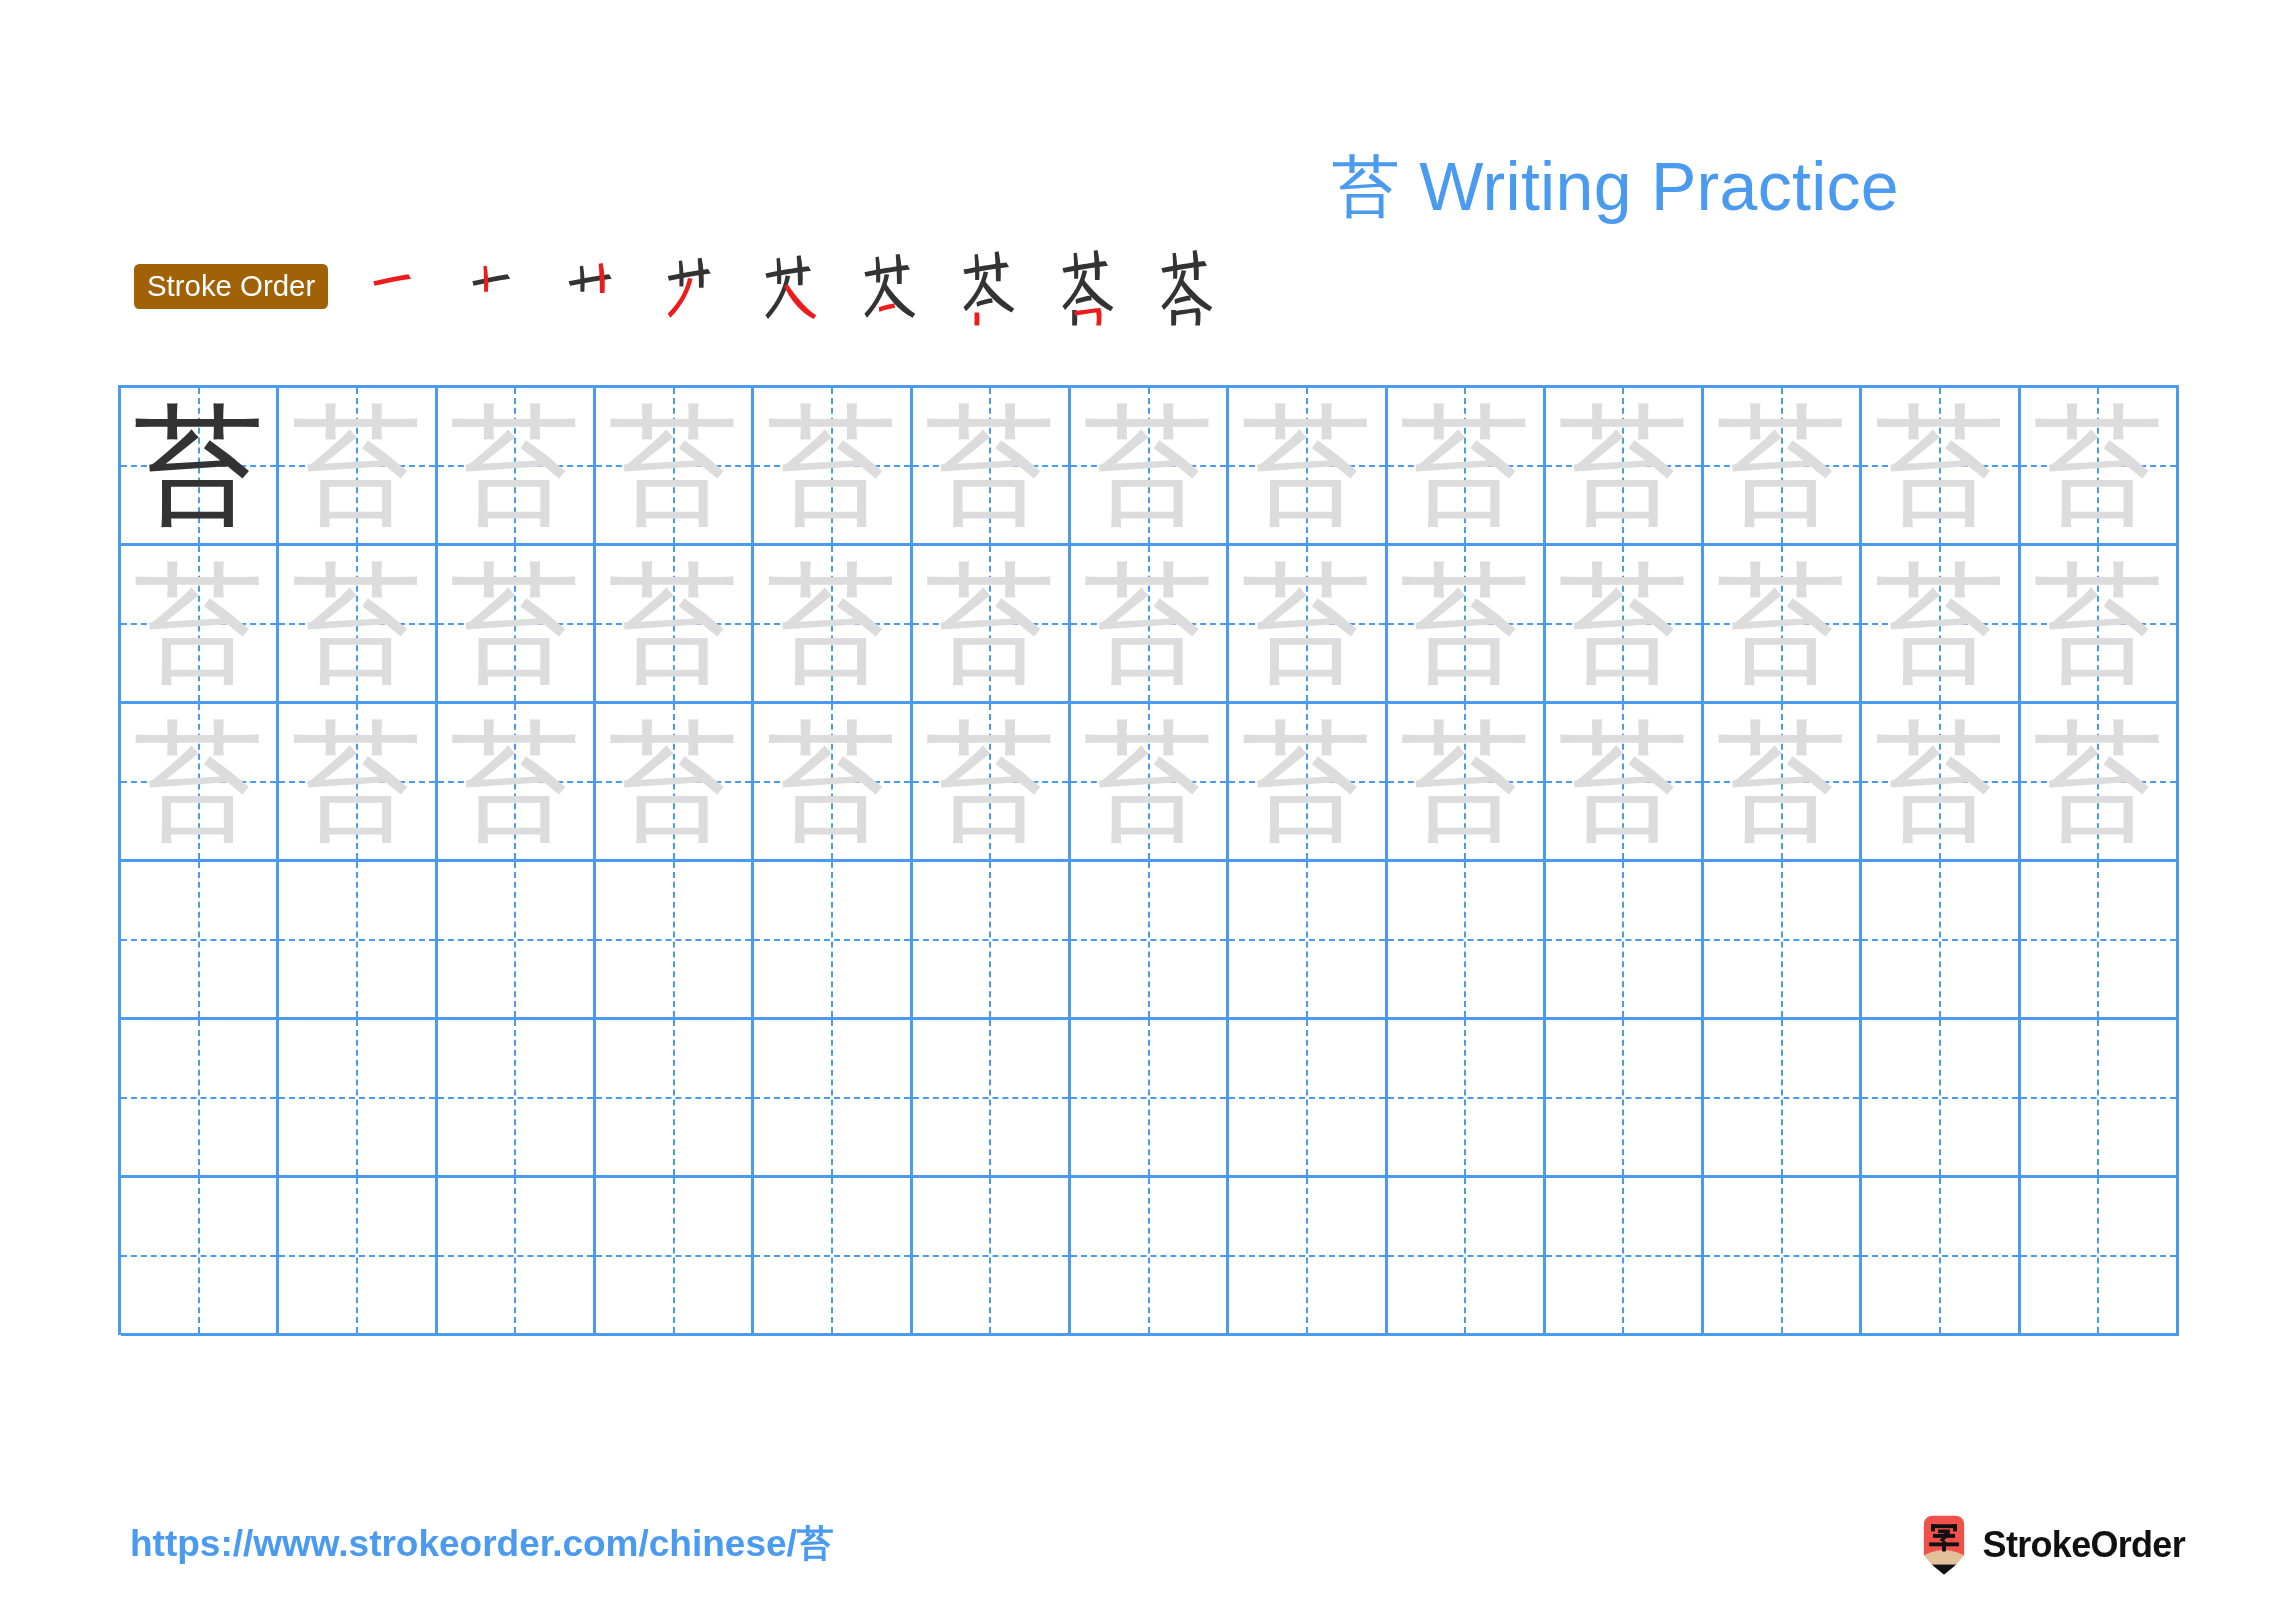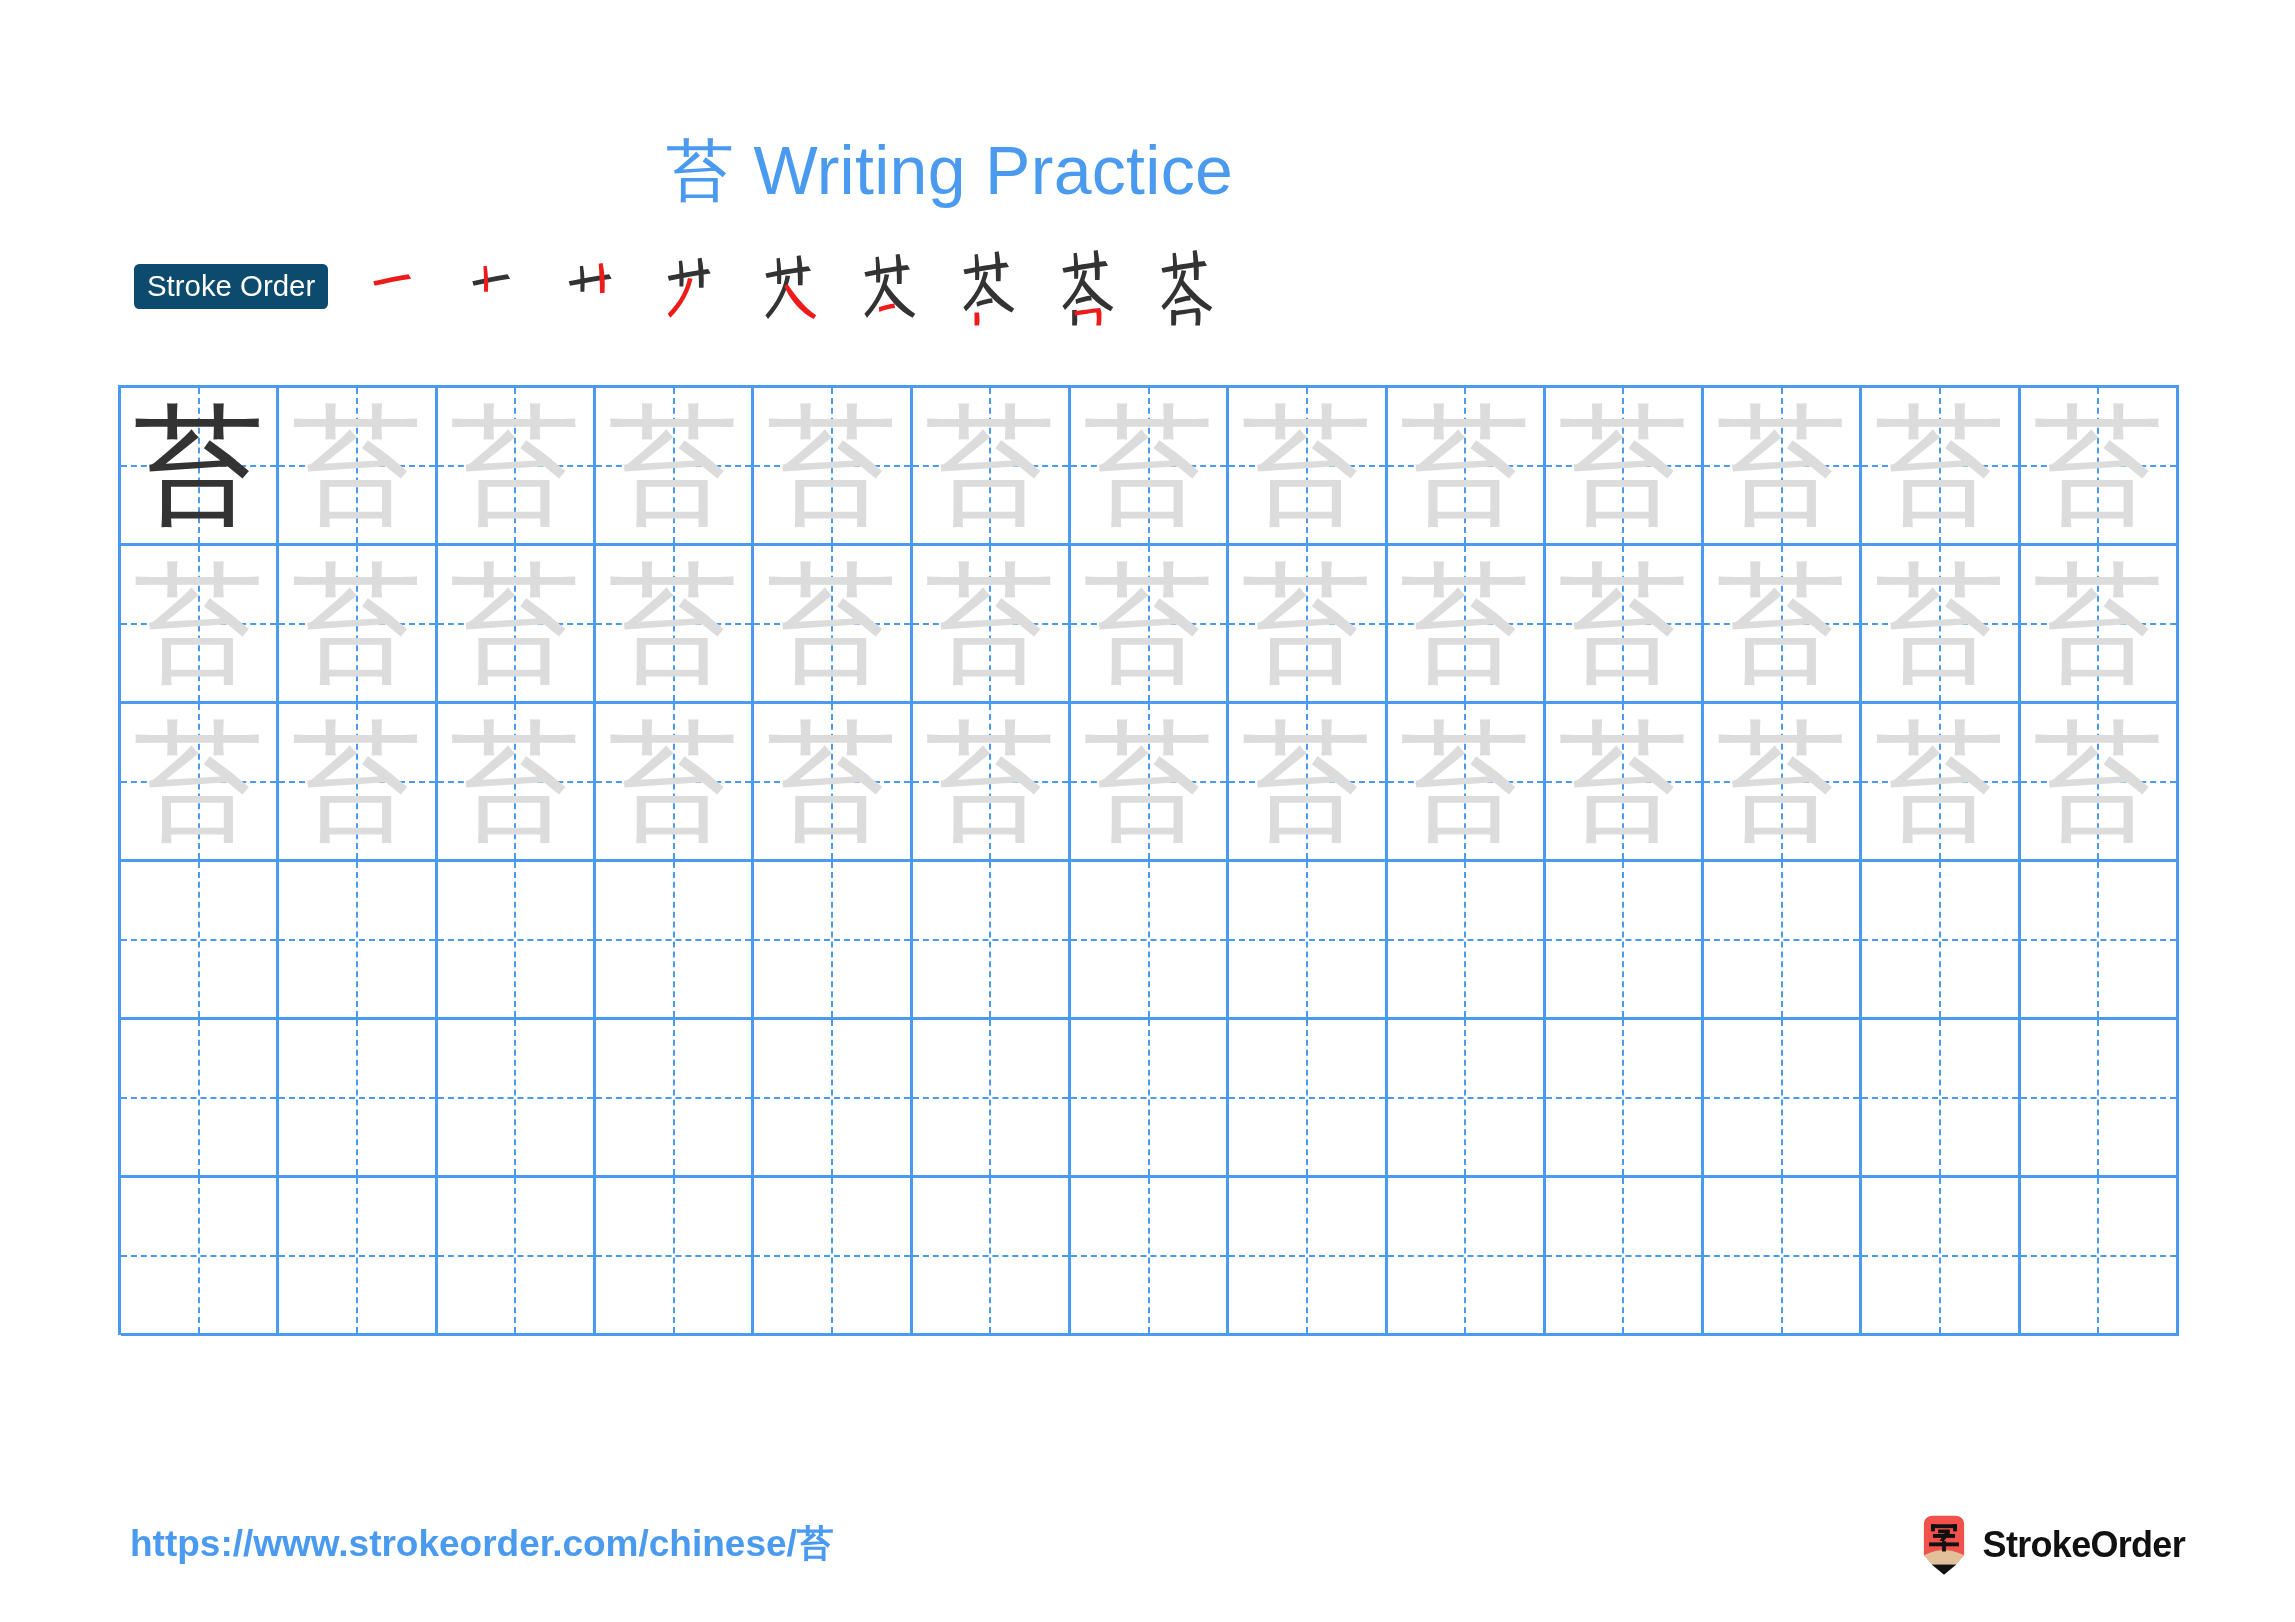--- a/index.html
+++ b/index.html
@@ -12,23 +12,23 @@
     height: 1622px;
     position: relative;
     font-family: "Liberation Sans", sans-serif;
     overflow: hidden;
   }
 
   
   #title-bar {
     position: absolute;
     left: 0;
-    top: 90px;
+    top: 106px;
     width: 1899px;
-    text-align: center;
+    text-align: right;
   }
   #page-title {
     display: inline-block;
     color: #4A9BF0;
     font-size: 68px;
     font-weight: 300;
     letter-spacing: 0.3px;
     line-height: 1;
     white-space: nowrap;
   }
@@ -40,21 +40,21 @@
   
   #stroke-order-row {
     position: absolute;
     left: 134px;
     top: 247px;
     height: 79px;
     display: flex;
     align-items: center;
   }
   #stroke-order-badge {
-    background: #0c4a6e;
+    background: #a16207;
     color: #ffffff;
     font-size: 29.4px;
     font-weight: 400;
     padding: 7.2px 13px 9.2px 13px;
     border-radius: 5.2px;
     line-height: 1;
     white-space: nowrap;
   }
   #stroke-steps {
     display: flex;

